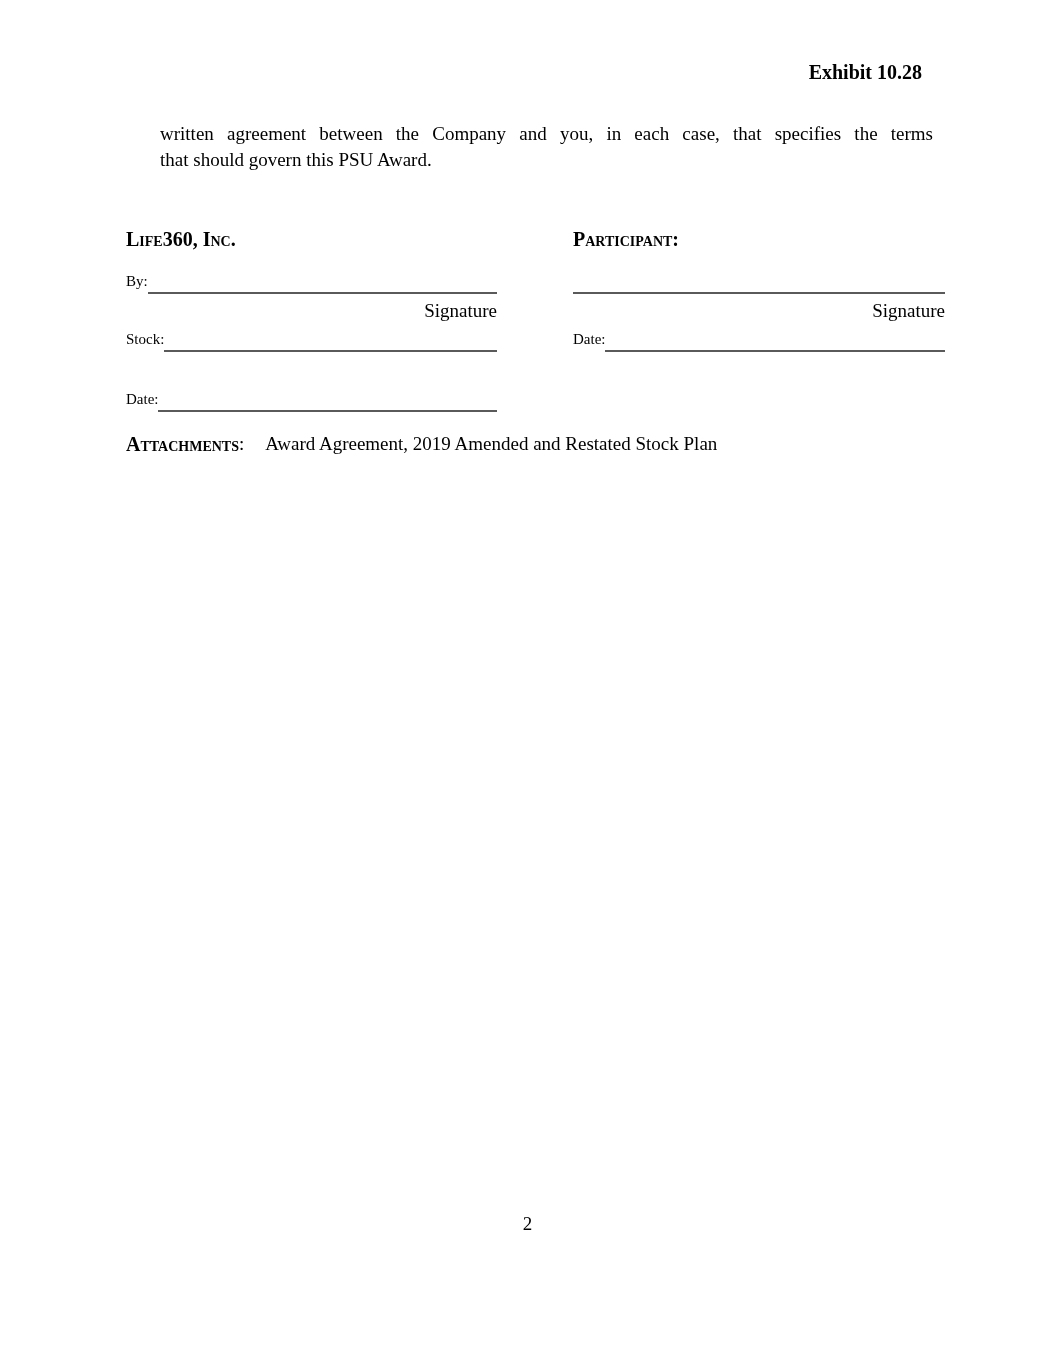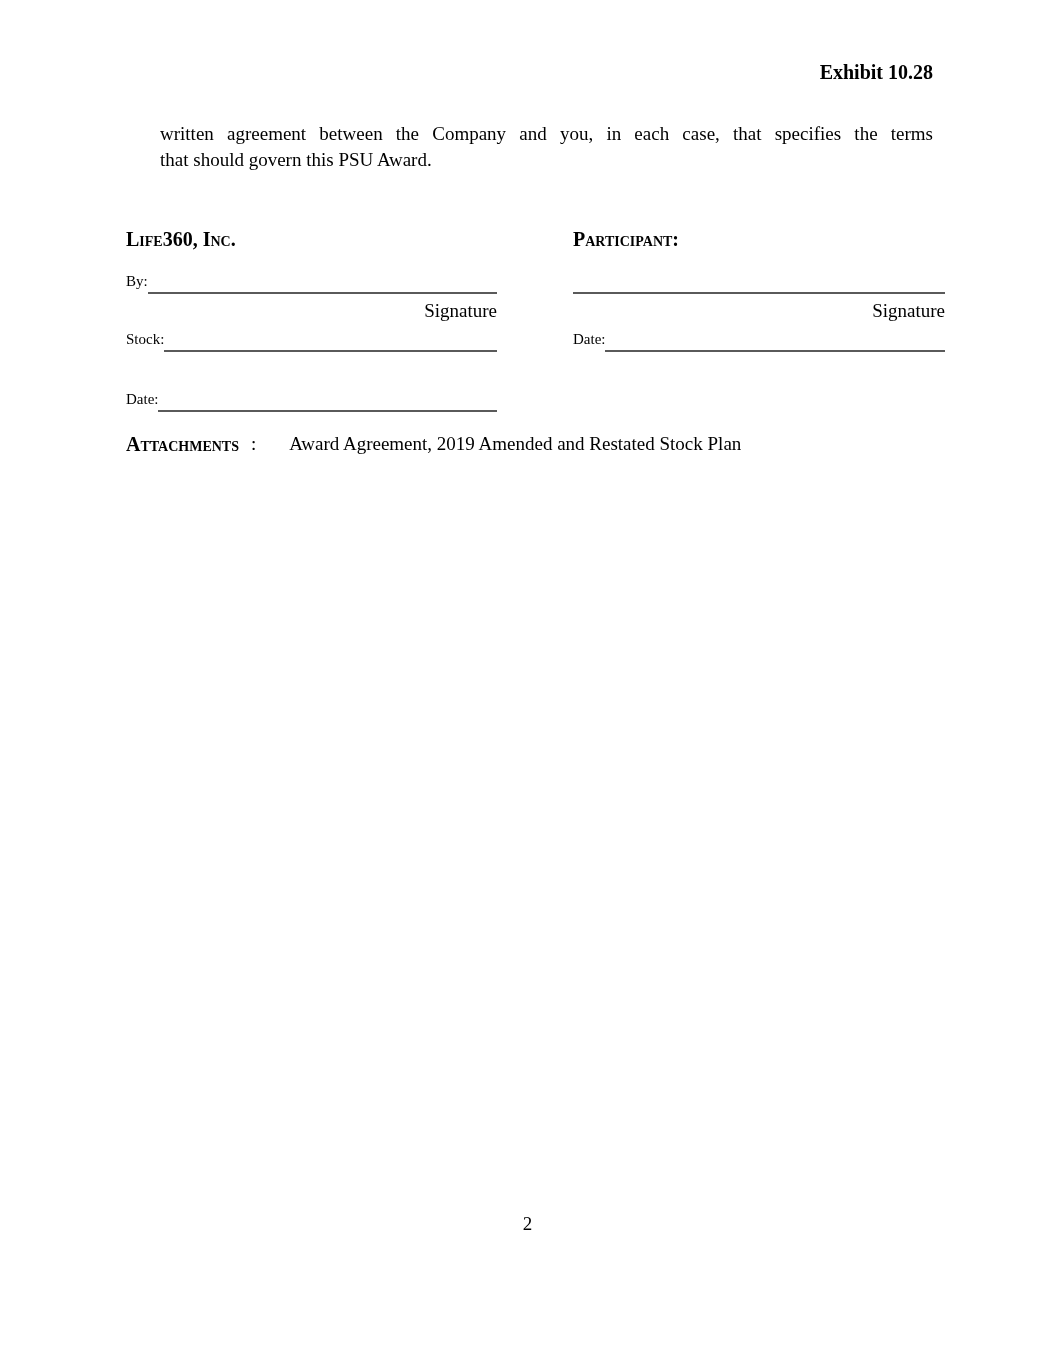--- a/index.html
+++ b/index.html
@@ -12,21 +12,21 @@
     width: 1055px;
     height: 1365px;
     background: #ffffff;
     font-family: "Liberation Serif", "DejaVu Serif", serif;
     color: #000000;
     overflow: hidden;
   }
   .exhibit {
     position: absolute;
     top: 60px;
-    right: 122px;
+    right: 133px;
     font-size: 20px;
     font-weight: bold;
     line-height: 24px;
   }
   .body-paragraph {
     position: absolute;
     left: 160px;
     top: 121px;
     width: 773px;
     font-size: 19px;
@@ -88,21 +88,20 @@
   .row-date-right       { left: 573px; top: 325px; width: 372px; }
 
   .attachments-row {
     position: absolute;
     left: 126px;
     top: 431px;
     display: flex;
     align-items: flex-start;
     font-size: 19px;
     line-height: 26px;
-    gap: 12px;
   }
   .attachments-label {
     font-size: 20px;
     font-weight: bold;
     font-variant: small-caps;
   }
   .attachments-colon {
     font-weight: normal;
   }
   .attachments-value {

